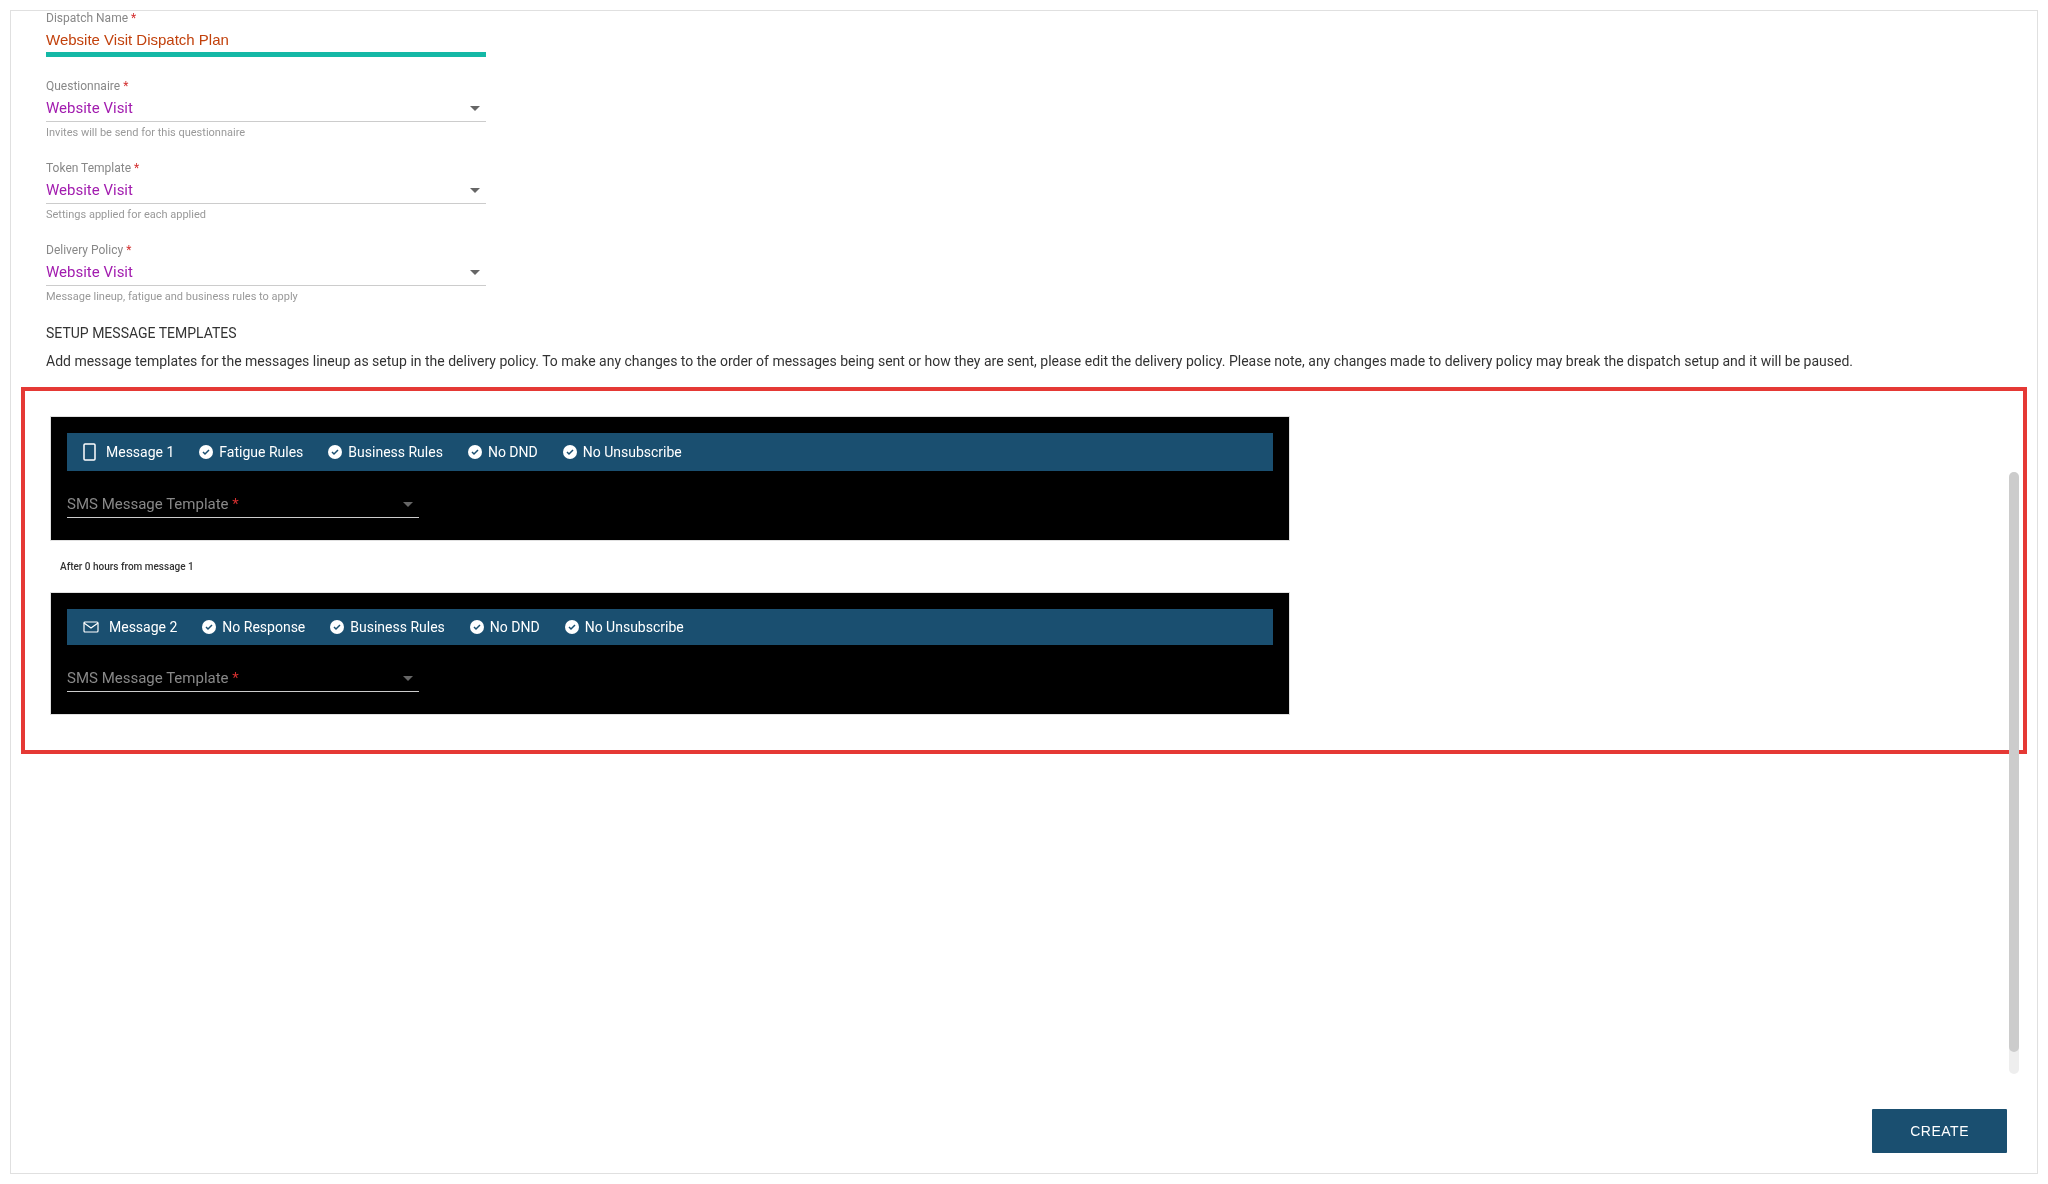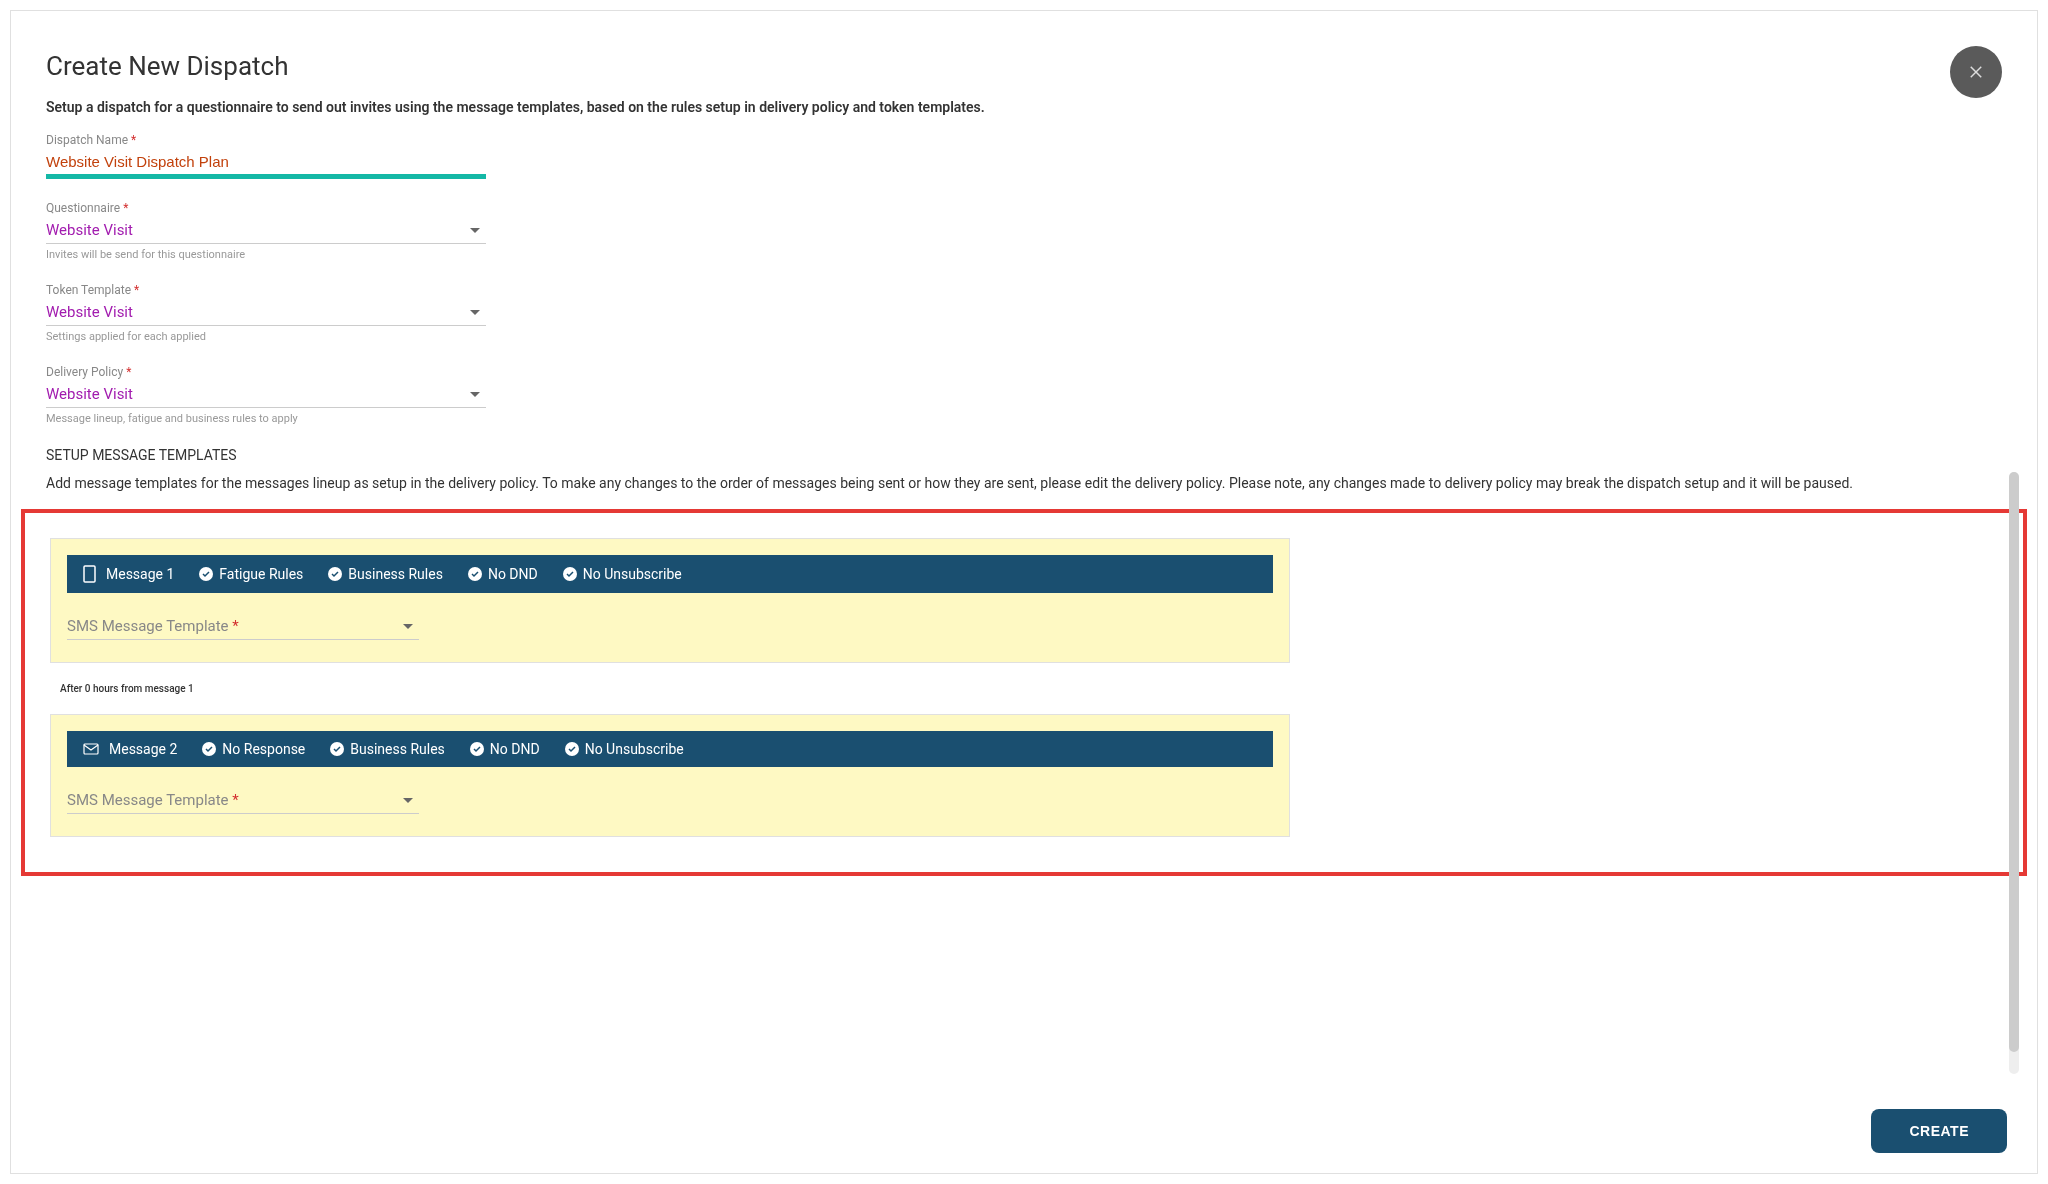--- a/index.html
+++ b/index.html
@@ -125,21 +125,21 @@
     }
     .highlighted-section {
       border: 4px solid #e53935;
       margin: 0 -25px;
       padding: 25px 25px 15px 25px;
     }
     .message-block {
       border: 1px solid #e0e0e0;
       margin-bottom: 20px;
       width: 1240px;
-      background: #fef9c3;
+      background: #000000;
       text-align: center;
     }
     .message-header {
       background: #1a4f70;
       color: #fff;
       padding: 10px 16px;
       display: flex;
       align-items: center;
       gap: 25px;
       font-size: 14px;
@@ -187,24 +187,24 @@
       padding: 20px 30px;
       display: flex;
       justify-content: flex-end;
     }
     .create-button {
       background: #1a4f70;
       color: #fff;
       border: none;
       padding: 14px 38px;
       font-size: 14px;
-      font-weight: 700;
+      font-weight: 400;
       letter-spacing: 0.5px;
       cursor: pointer;
-      border-radius: 8px;
+      border-radius: 1px;
     }
     .scrollbar-track {
       position: absolute;
       right: 18px;
       top: 461px;
       width: 10px;
       height: 602px;
       background: #eee;
       border-radius: 5px;
     }
@@ -212,30 +212,20 @@
       width: 10px;
       height: 580px;
       background: #ccc;
       border-radius: 5px;
     }
   </style>
 </head>
 <body>
 
 <div class="modal-container">
-  <div class="modal-header">
-    <h1 class="page-title">Create New Dispatch</h1>
-    <button class="close-btn">
-      <svg viewBox="0 0 24 24" fill="none" stroke="#ddd" stroke-width="2">
-        <line x1="5" y1="5" x2="19" y2="19"></line>
-        <line x1="19" y1="5" x2="5" y2="19"></line>
-      </svg>
-    </button>
-    <p class="page-description">Setup a dispatch for a questionnaire to send out invites using the message templates, based on the rules setup in delivery policy and token templates.</p>
-  </div>
 
   <div class="form-fields">
     <div class="form-group">
       <label class="form-label"><span>Dispatch Name</span> <span class="required-star">*</span></label>
       <input class="form-input" type="text" value="Website Visit Dispatch Plan" style="">
     </div>
 
     <div class="form-group">
       <label class="form-label"><span>Questionnaire</span> <span class="required-star">*</span></label>
       <div class="form-select">

